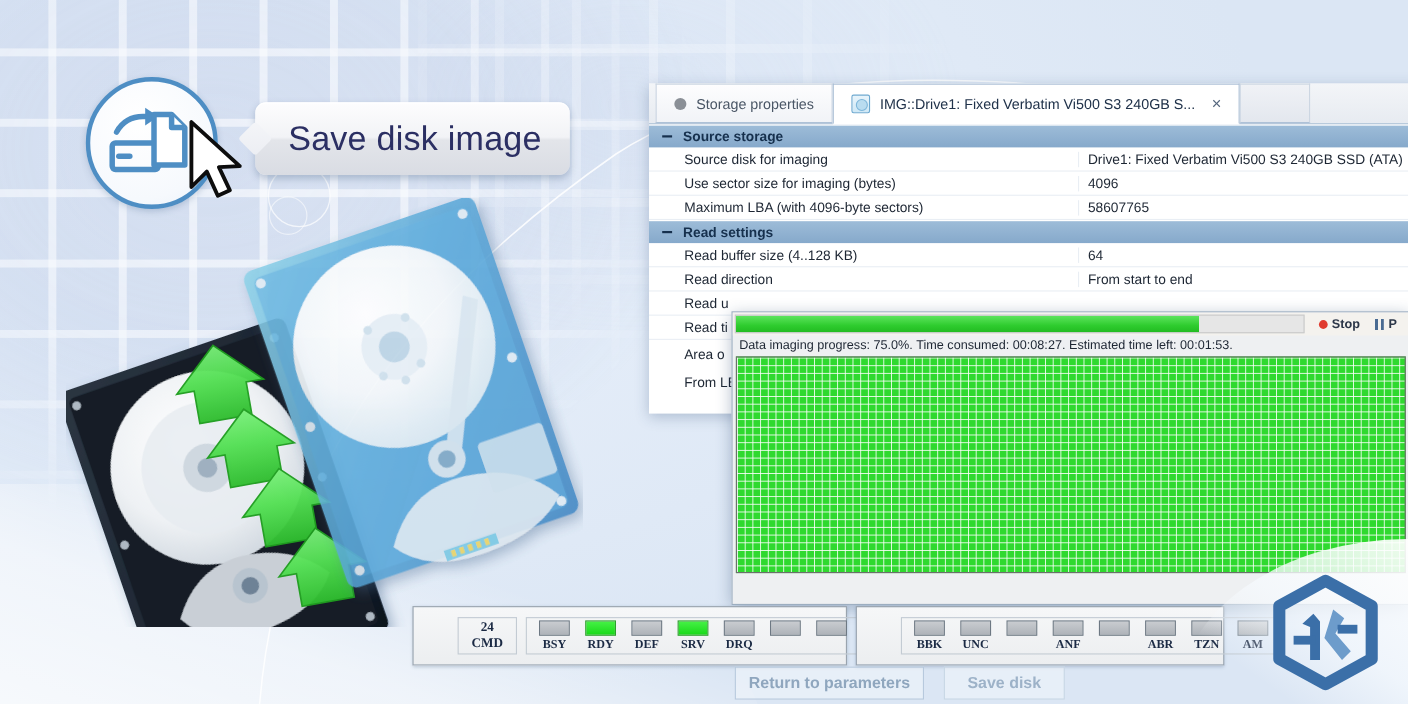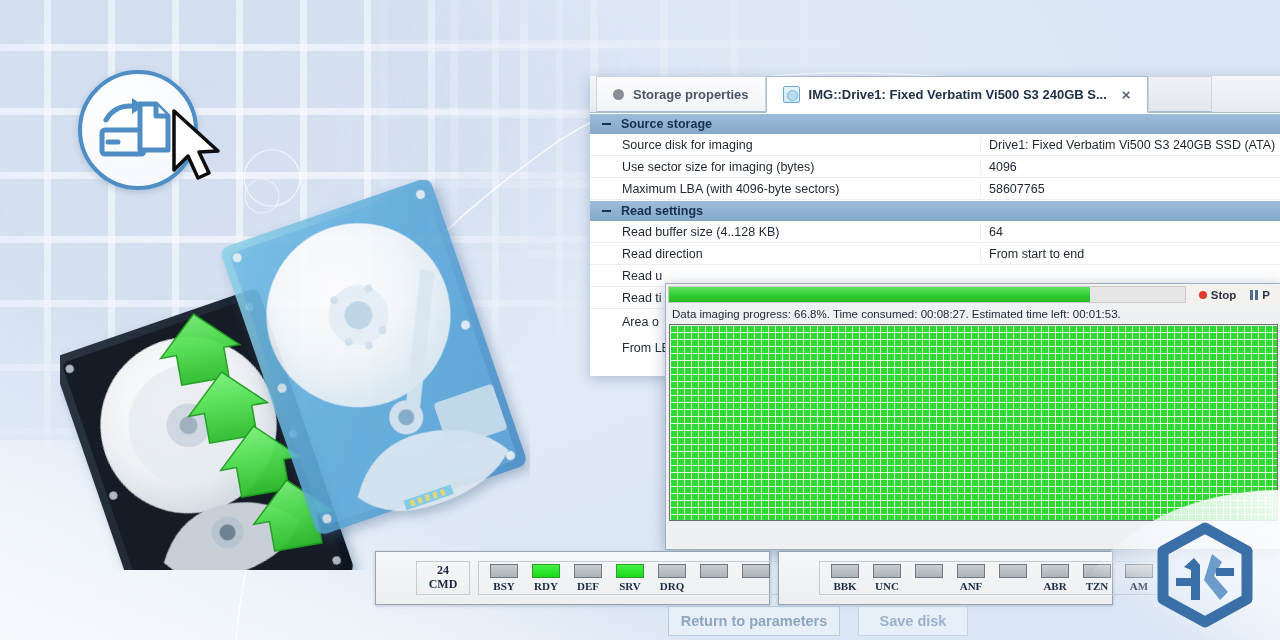--- a/index.html
+++ b/index.html
@@ -78,21 +78,20 @@
   }
   .tabbar{
     height:36px;background:linear-gradient(180deg,#f3f5f8,#e7ebf1);
     border-bottom:1px solid #a8bdd4;display:flex;align-items:flex-end;padding-left:6px;
     position:relative;
   }
   .tab{
     height:34px;display:flex;align-items:center;gap:9px;padding:0 16px;
     font-size:13px;color:#3b4a5e;border:1px solid transparent;border-bottom:none;
     background:transparent;
-    font-weight:bold;
   }
   .tab.inactive{
     background:linear-gradient(180deg,#fdfdfe,#f1f3f7);
     border-color:#ccd6e2;border-bottom:1px solid #a8bdd4;color:#4a5666;
   }
   .tab.active{
     background:#ffffff;border-color:#a8bdd4;border-bottom:1px solid #ffffff;
     margin-bottom:-1px;height:35px;color:#20324a;
   }
   .tab.stub{width:62px;background:linear-gradient(180deg,#f0f2f6,#e3e7ee);
@@ -316,20 +315,23 @@
         <rect x="20" y="56" width="42" height="24" rx="3"></rect>
         <line x1="26" y1="68" x2="36" y2="68"></line>
         <path d="M24 46 q8 -14 24 -14 l10 0"></path>
         <path d="M50 24 L62 32 L50 40 Z" fill="#4e8ec4" stroke="none"></path>
       </g>
       <path d="M58 30 L74 30 L86 42 L86 76 L58 76 Z" fill="#ffffff" stroke="#4e8ec4" stroke-width="5" stroke-linejoin="round"></path>
       <path d="M74 30 L74 42 L86 42" fill="#ffffff" stroke="#4e8ec4" stroke-width="5" stroke-linejoin="round"></path>
     </svg>
   </div>
 
+  <div class="callout">
+    <span>Save disk image</span>
+  </div>
 
   <svg class="cursor" viewBox="0 0 56 74">
     <path d="M6 3 L6 62 L20 48 L30 70 L41 65 L31 44 L50 43 Z" fill="#ffffff" stroke="#0d0d0d" stroke-width="3.5" stroke-linejoin="round"></path>
   </svg>
 
   <div class="win">
 
     <div class="tabbar">
       <div class="tab inactive">
         <span class="dot-ico"></span>
@@ -406,21 +408,21 @@
           <span class="red-dot"></span>
           <span>Stop</span>
         </div>
         <div class="pb">
           <span class="pause-ico"></span>
           <span>P</span>
         </div>
       </div>
     </div>
 
-    <div class="progtext">Data imaging progress: 66.8%. Time consumed: 00:08:27. Estimated time left: 00:01:53.</div>
+    <div class="progtext">Data imaging progress: 75.0%. Time consumed: 00:08:27. Estimated time left: 00:01:53.</div>
 
     <div class="mapbox"></div>
 
   </div>
 
   <div class="ledbar" id="ledbar-left">
     <div class="ledgroup">
       <div class="cmdcell">
         <span>24</span>
         <span>CMD</span>

